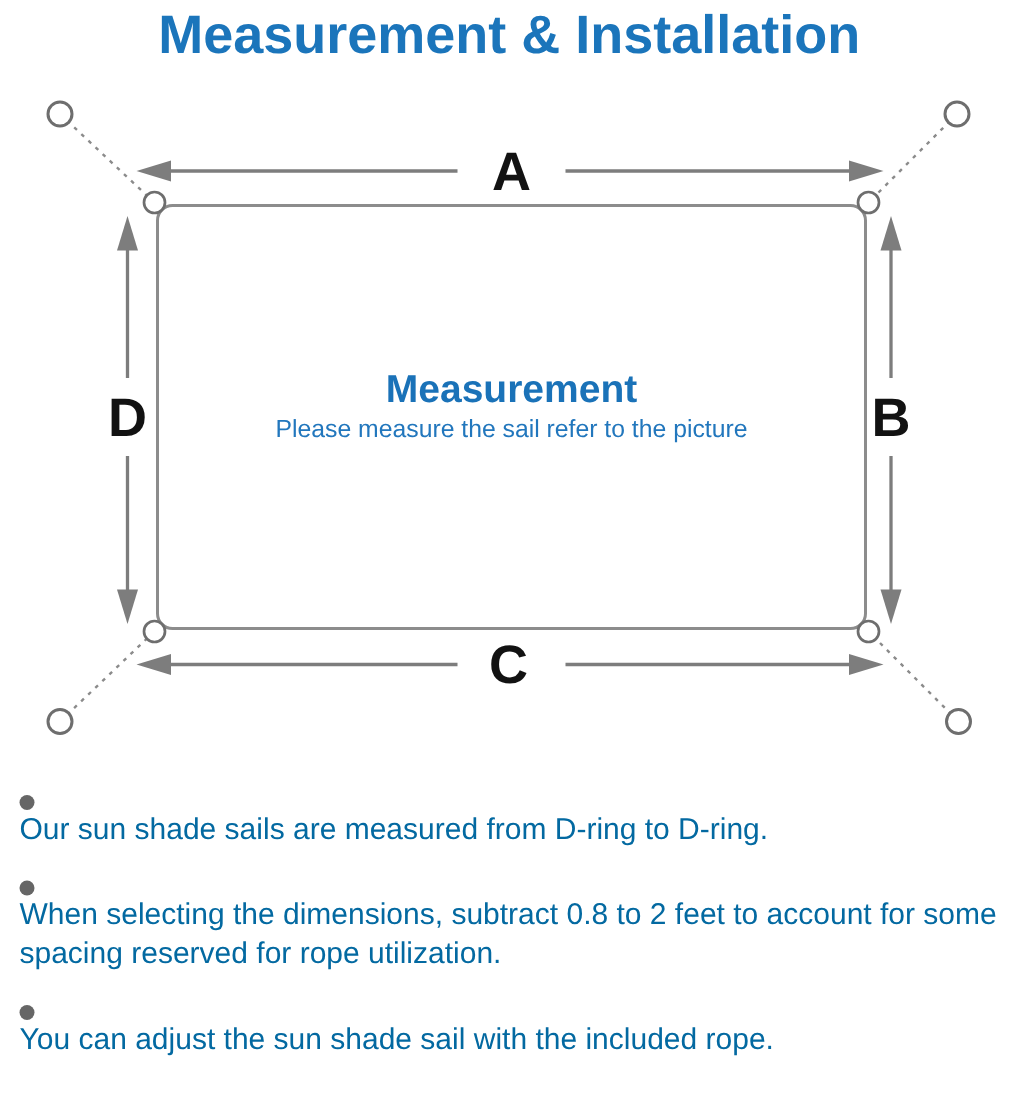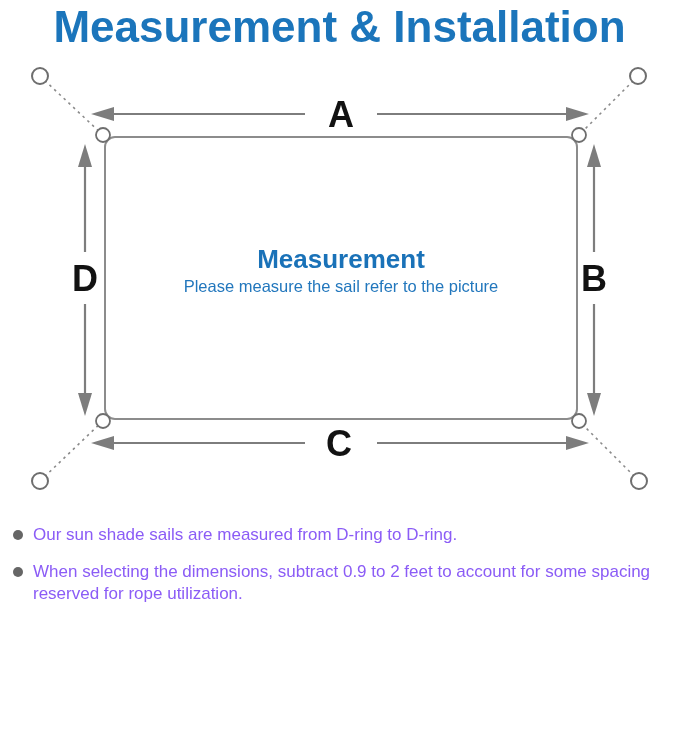--- a/index.html
+++ b/index.html
@@ -8,21 +8,21 @@
     width: 679px;
     height: 739px;
     background: #ffffff;
     font-family: "Liberation Sans", sans-serif;
     overflow: hidden;
   }
   .page-title {
     margin: 0;
     padding-top: 2px;
     text-align: center;
-    font-size: 44px;
+    font-size: 36px;
     font-weight: 700;
     letter-spacing: 0px;
     color: #1b75bb;
   }
   .diagram-wrap {
     position: absolute;
     left: 0;
     top: 58px;
     width: 679px;
     height: 462px;
@@ -49,23 +49,24 @@
     width: 679px;
     margin: 0;
     padding: 0 14px 0 13px;
     list-style: none;
     box-sizing: border-box;
   }
   .bullet-item {
     display: flex;
     align-items: flex-start;
     margin-bottom: 14px;
-    color: #8b5cf6;
-    font-size: 17px;
+    color: #0369a1;
+    font-size: 20px;
     line-height: 1.33;
+    flex-direction: column;
   }
   .bullet-dot {
     flex: 0 0 auto;
     width: 10px;
     height: 10px;
     border-radius: 50%;
     background: #666666;
     margin: 6px 10px 0 0;
   }
   .bullet-text { flex: 1 1 auto; }
@@ -140,17 +141,21 @@
     </svg>
   </div>
 
   <ul class="bullets">
     <li class="bullet-item">
       <span class="bullet-dot"></span>
       <span class="bullet-text">Our sun shade sails are measured from D-ring to D-ring.</span>
     </li>
     <li class="bullet-item">
       <span class="bullet-dot"></span>
-      <span class="bullet-text">When selecting the dimensions, subtract 0.9 to 2 feet to account for some spacing reserved for rope utilization.</span>
+      <span class="bullet-text">When selecting the dimensions, subtract 0.8 to 2 feet to account for some spacing reserved for rope utilization.</span>
+    </li>
+    <li class="bullet-item">
+      <span class="bullet-dot"></span>
+      <span class="bullet-text">You can adjust the sun shade sail with the included rope.</span>
     </li>
   </ul>
 
 </div>
 
 </body></html>

